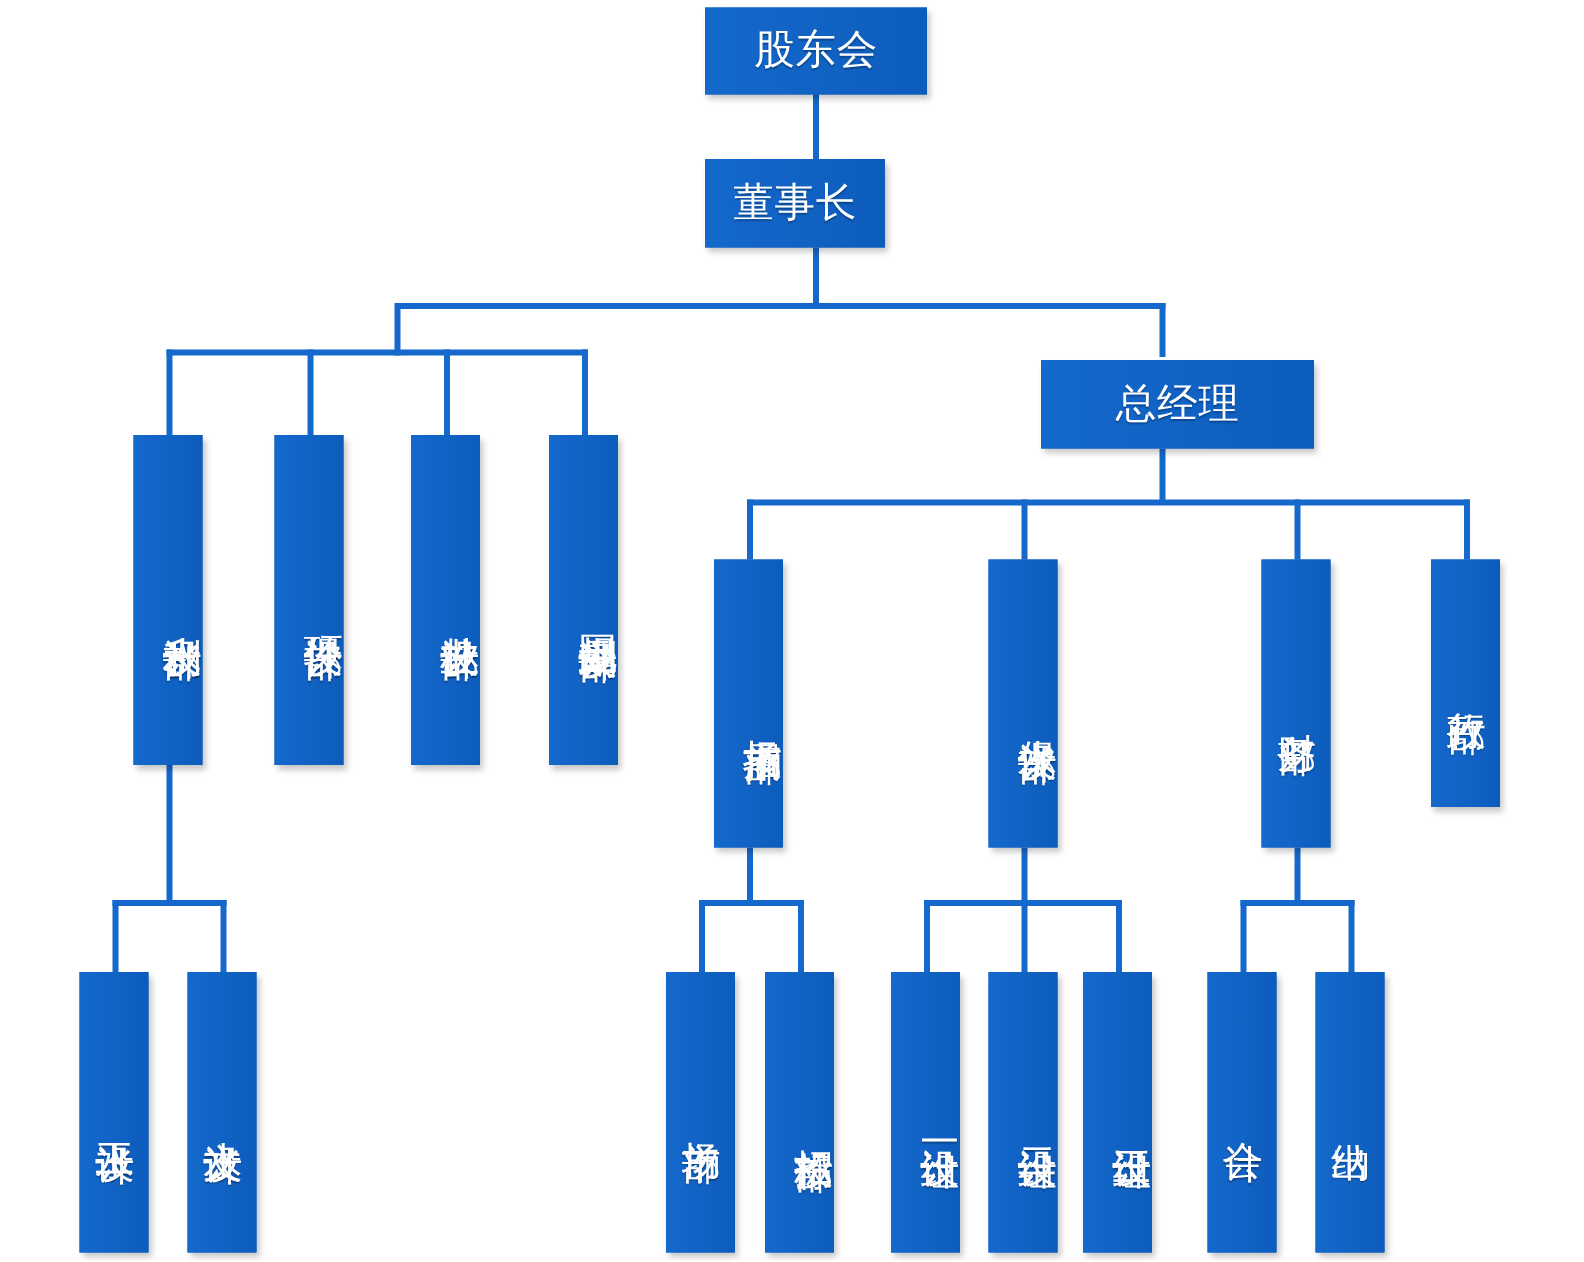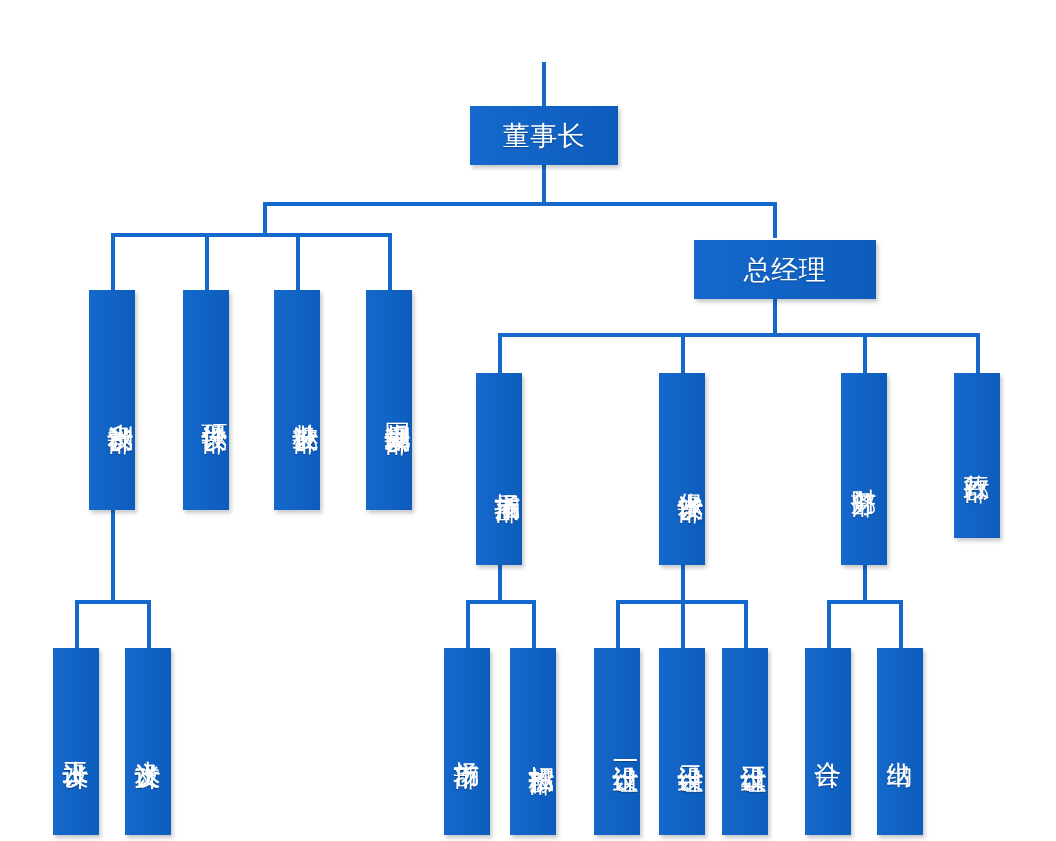--- a/index.html
+++ b/index.html
@@ -98,22 +98,23 @@
   <div class="conn h" style="left:616px; top:600px; width:132px;"></div>
   <div class="conn v" style="left:616px; top:600px; height:48px;"></div>
   <div class="conn v" style="left:681px; top:600px; height:48px;"></div>
   <div class="conn v" style="left:744px; top:600px; height:48px;"></div>
 
   <div class="conn v" style="left:863px; top:565px; height:37px;"></div>
   <div class="conn h" style="left:827px; top:600px; width:76px;"></div>
   <div class="conn v" style="left:827px; top:600px; height:48px;"></div>
   <div class="conn v" style="left:899px; top:600px; height:48px;"></div>
 
+  <div class="node horiz" style="left:470px; top:5px; width:148px; height:58px;">股东会</div>
 
-  <div class="node horiz" style="left:470px; top:106px; width:148px; height:59px;">董事长</div>
+  <div class="node horiz" style="left:470px; top:106px; width:120px; height:59px;">董事长</div>
 
   <div class="node horiz" style="left:694px; top:240px; width:182px; height:59px;">总经理</div>
 
   <div class="node vert" style="left:89px; top:290px; width:46px; height:220px;">水利设计部</div>
 
   <div class="node vert" style="left:183px; top:290px; width:46px; height:220px;">环保设计部</div>
 
   <div class="node vert" style="left:274px; top:290px; width:46px; height:220px;">林业设计部</div>
 
   <div class="node vert" style="left:366px; top:290px; width:46px; height:220px;">国土规划设计部</div>

